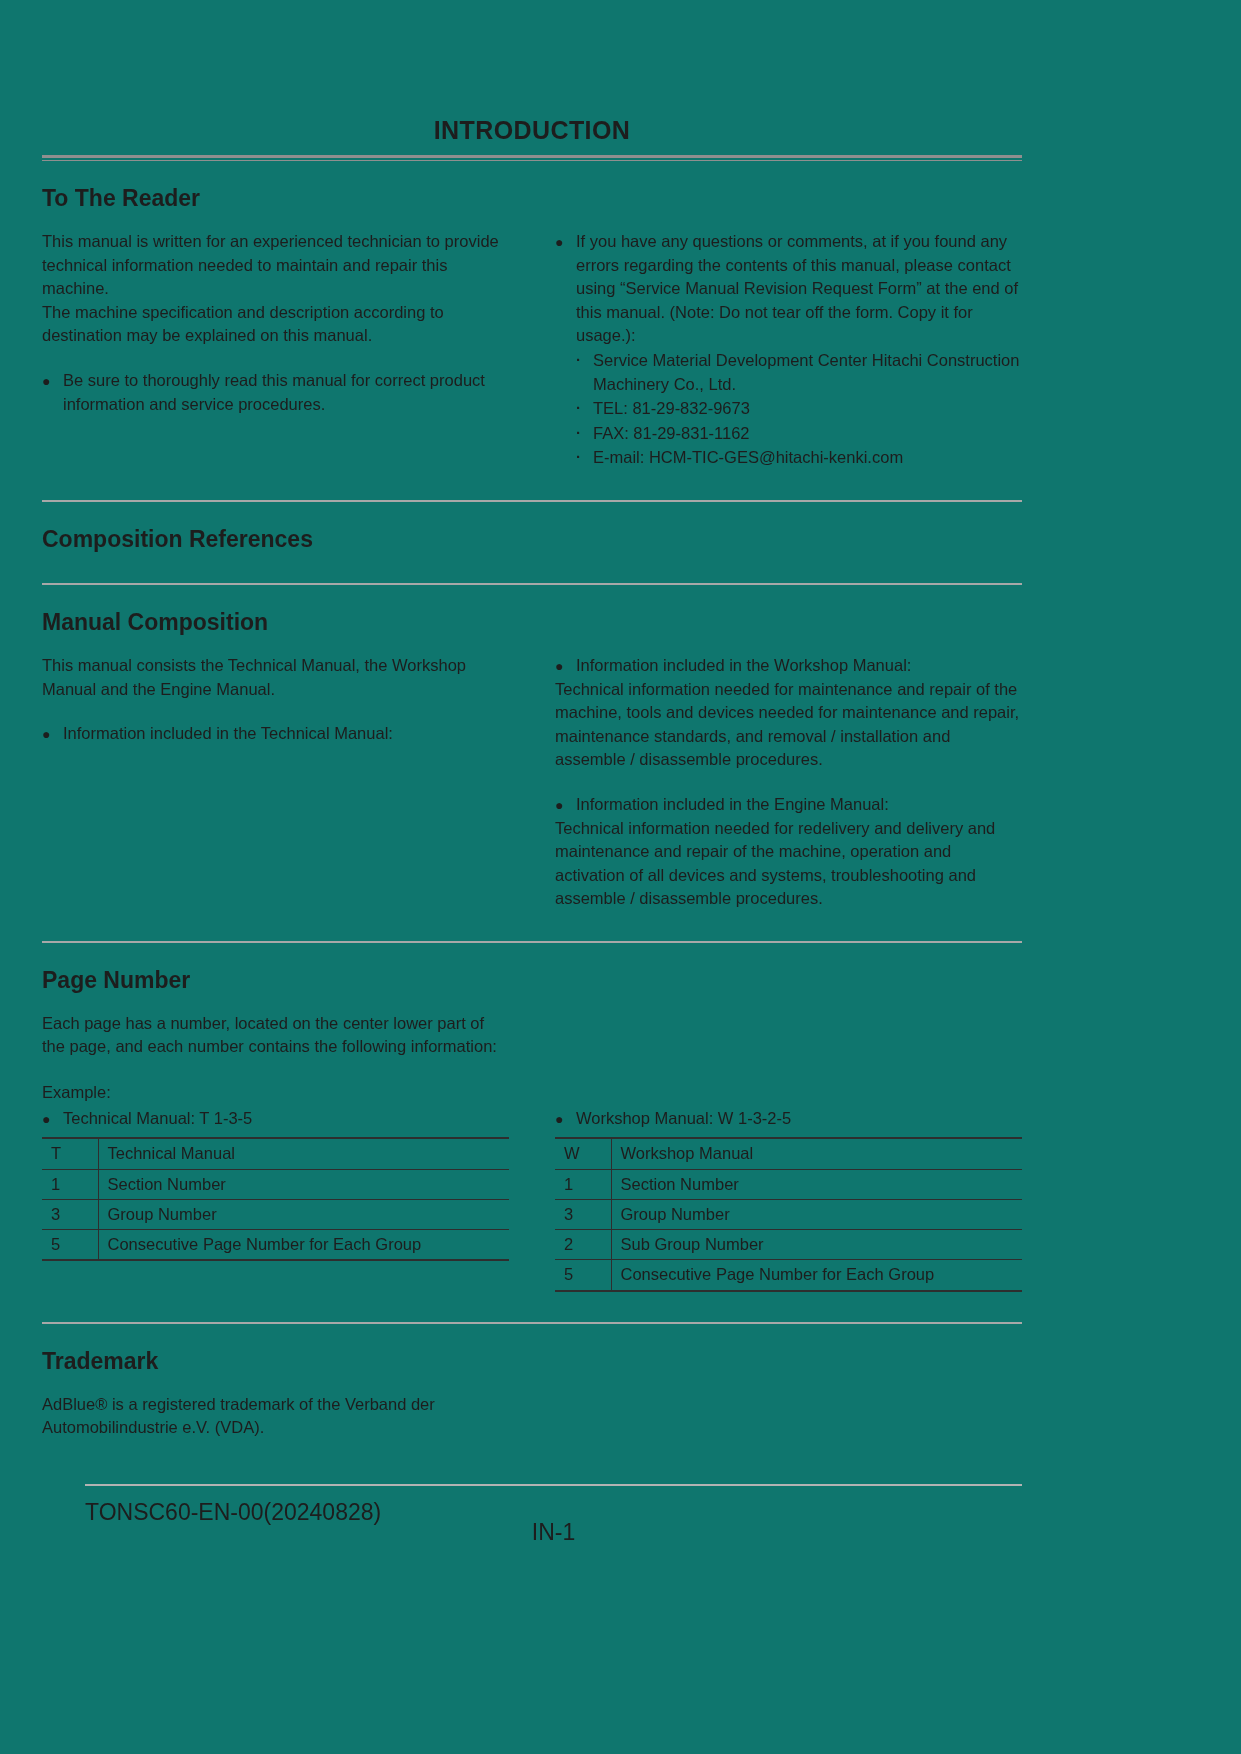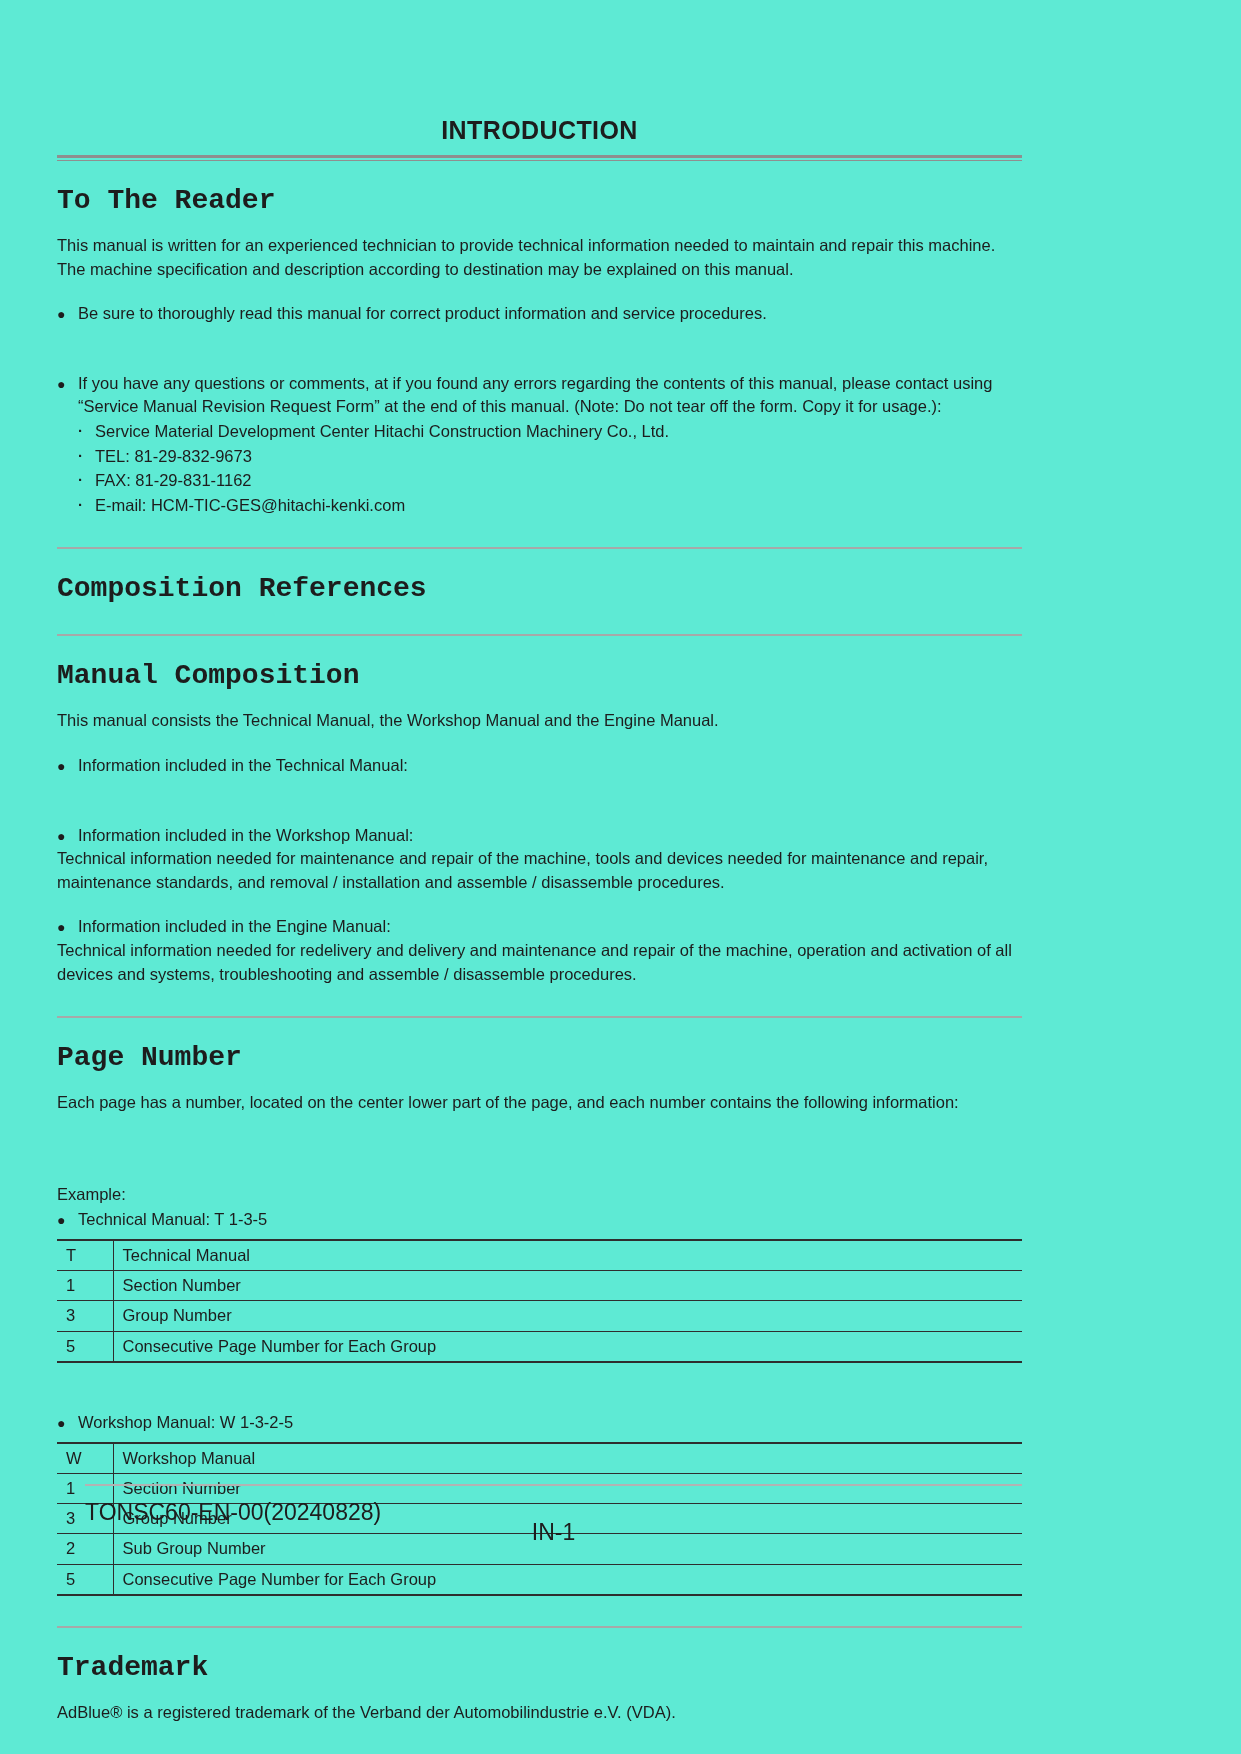--- a/index.html
+++ b/index.html
@@ -1,48 +1,47 @@
 <!DOCTYPE html>
 <html><head>
 <meta charset="utf-8">
 <style>
   * { margin: 0; padding: 0; box-sizing: border-box; }
   html, body { background: #ffffff; }
   .page {
     width: 1241px;
     height: 1754px;
     position: relative;
-    background: #5eead4;
+    background: #0f766e;
     font-family: "Liberation Sans", sans-serif;
     color: #1d1d1d;
-    padding: 116px 219px 0 57px;
+    padding: 116px 219px 0 42px;
   }
   .title {
     text-align: center;
     font-size: 25px;
     font-weight: 700;
     letter-spacing: 0.4px;
   }
   .title-rule {
     margin-top: 10px;
     height: 6px;
     border-top: 3px solid #8f8f8f;
     border-bottom: 1px solid #8f8f8f;
   }
   .section-heading {
-    font-size: 28px;
+    font-size: 23px;
     font-weight: 700;
     margin: 24px 0 18px 0;
-    font-family: Liberation Mono, monospace;
   }
   .body-text {
     font-size: 16.5px;
     line-height: 1.43;
   }
-  .cols { display: flex; gap: 46px; flex-direction: column; }
+  .cols { display: flex; gap: 46px; }
   .col { flex: 1 1 0; min-width: 0; }
   .gap-md { margin-top: 21px; }
   .bullet-row { display: flex; }
   .bullet {
     flex: 0 0 21px;
     width: 21px;
     font-size: 14px;
     padding-top: 2px;
   }
   .bullet-text { flex: 1 1 auto; }

